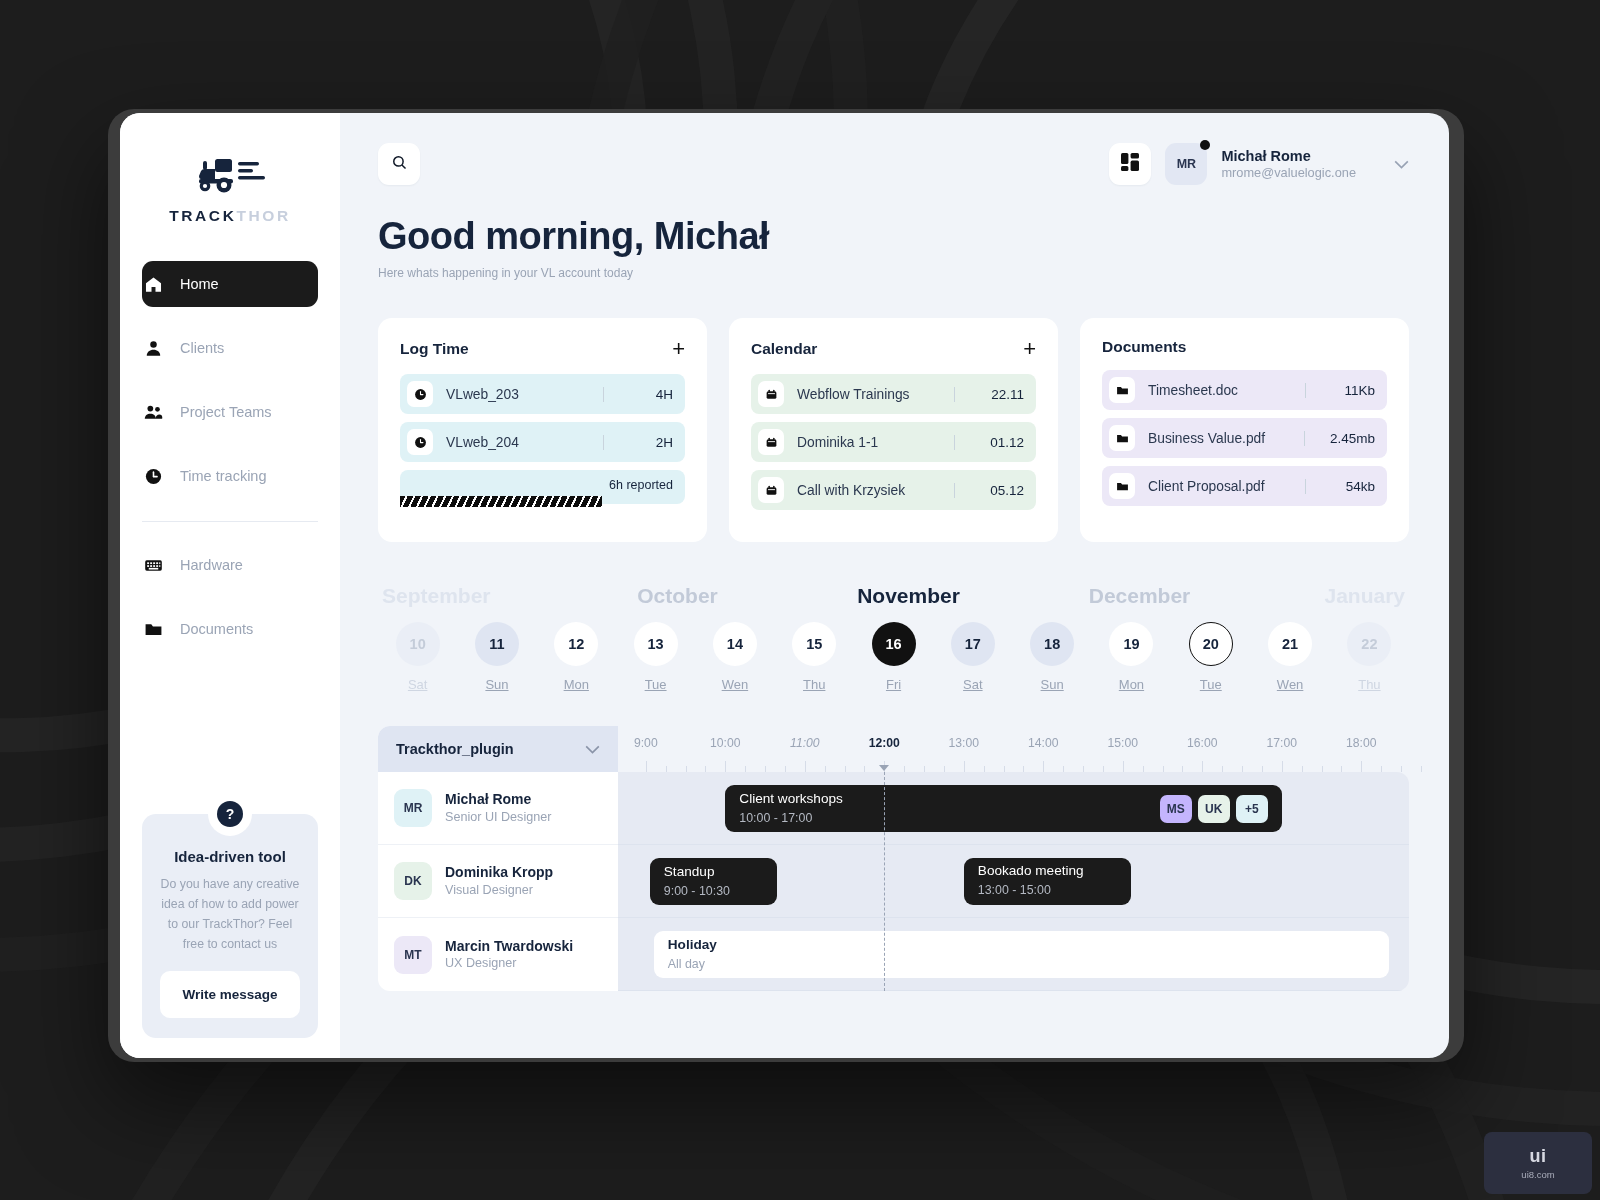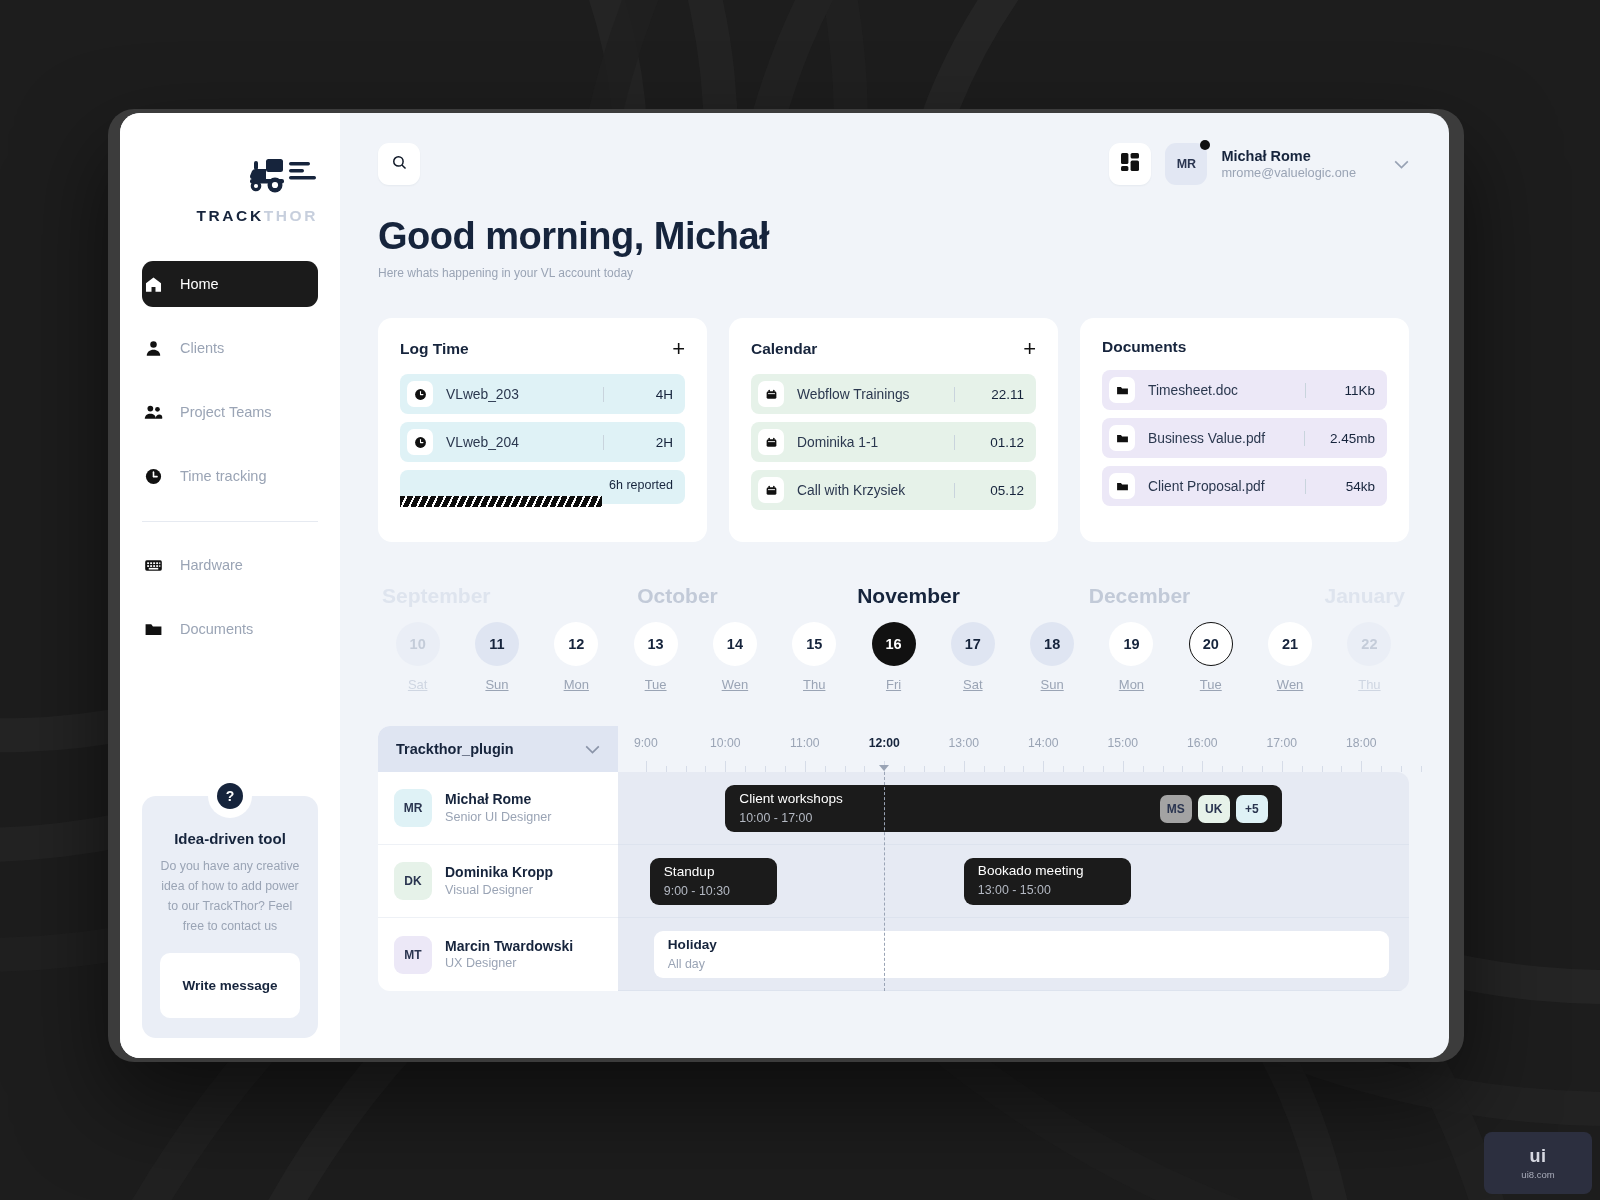--- a/index.html
+++ b/index.html
@@ -53,21 +53,21 @@
   
   .sidebar {
     width: 220px;
     background: #ffffff;
     flex: 0 0 220px;
     padding: 30px 22px 20px 22px;
     display: flex;
     flex-direction: column;
     position: relative;
   }
-  .logo-wrap { display:flex; flex-direction:column; align-items:flex-end; margin-top: 10px; }
+  .logo-wrap { display:flex; flex-direction:column; align-items:center; margin-top: 10px; }
   .logo-mark { width: 74px; height: 42px; }
   .logo-text { margin-top: 8px; font-size: 15.5px; font-weight: 700; letter-spacing: 2.6px; }
   .logo-text .dark { color:#16243c; }
   .logo-text .light { color:#c7cfdd; }
 
   .nav { margin-top: 36px; display: flex; flex-direction: column; }
   .nav-item {
     display: flex; align-items: center; gap: 17px;
     height: 46px; padding: 0 2px;
     border-radius: 11px;
@@ -96,21 +96,21 @@
   }
   .promo-badge .dot {
     width:26px; height:26px; border-radius:50%; background:#16243c;
     color:#fff; font-size:14px; font-weight:700; display:flex; align-items:center; justify-content:center;
   }
   .promo h4 { font-size:15px; color:#16243c; font-weight:700; margin-bottom:10px; }
   .promo p { font-size:12.3px; line-height:1.62; color:#9aa4b5; }
   .promo-btn {
     margin-top:16px; display:block; width:100%;
     background:#fff; border:0; border-radius:10px;
-    padding:25px 0; font-size:13.5px; font-weight:700; color:#16243c;
+    padding:16px 0; font-size:13.5px; font-weight:700; color:#16243c;
     font-family:"Liberation Sans", sans-serif; cursor:pointer;
   }
 
   
   .main { flex:1; padding: 30px 40px 0 38px; overflow:hidden; position:relative; }
 
   .topbar { display:flex; align-items:flex-start; justify-content:space-between; }
   .search-btn {
     width:42px; height:42px; border-radius:11px; background:#fff;
     display:flex; align-items:center; justify-content:center; cursor:pointer;
@@ -654,21 +654,21 @@
             <div class="tick-lbl" style="left: 3.51759%;">9:00</div>
             <div class="tick major" style="left: 3.51759%;"></div>
             <div class="tick minor" style="left: 6.03015%;"></div>
             <div class="tick minor" style="left: 8.54271%;"></div>
             <div class="tick minor" style="left: 11.0553%;"></div>
             <div class="tick-lbl" style="left: 13.5678%;">10:00</div>
             <div class="tick major" style="left: 13.5678%;"></div>
             <div class="tick minor" style="left: 16.0804%;"></div>
             <div class="tick minor" style="left: 18.593%;"></div>
             <div class="tick minor" style="left: 21.1055%;"></div>
-            <div class="tick-lbl" style="left: 23.6181%;">11:00</div>
+            <div class="tick-lbl" style="left: 23.6181%; font-style: italic;">11:00</div>
             <div class="tick major" style="left: 23.6181%;"></div>
             <div class="tick minor" style="left: 26.1307%;"></div>
             <div class="tick minor" style="left: 28.6432%;"></div>
             <div class="tick minor" style="left: 31.1558%;"></div>
             <div class="tick-lbl now" style="left: 33.6683%;">12:00</div>
             <div class="tick major" style="left: 33.6683%;"></div>
             <div class="tick minor" style="left: 36.1809%;"></div>
             <div class="tick minor" style="left: 38.6935%;"></div>
             <div class="tick minor" style="left: 41.206%;"></div>
             <div class="tick-lbl" style="left: 43.7186%;">13:00</div>
@@ -704,21 +704,21 @@
             <div class="nowcap" style="left: 33.6683%; top: 39px;"></div>
           </div>
         <div class="lanes" id="lanes">
             <div class="lane">
               <div class="event" style="left: 13.5678%; width: 70.3518%;">
                 <div>
                   <div class="etitle">Client workshops</div>
                   <div class="etime">10:00 - 17:00</div>
                 </div>
                 <div class="ebadges">
-                  <div class="ebadge" style="background:#a3a3a3">MS</div>
+                  <div class="ebadge" style="background:#c4b5fd">MS</div>
                   <div class="ebadge" style="background:#e6f2e9">UK</div>
                   <div class="ebadge" style="background:#dff2f6">+5</div>
                 </div>
               </div>
             </div>
             <div class="lane">
               <div class="event" style="left: 4.0201%; width: 16.0804%;">
                 <div>
                   <div class="etitle">Standup</div>
                   <div class="etime">9:00 - 10:30</div>

